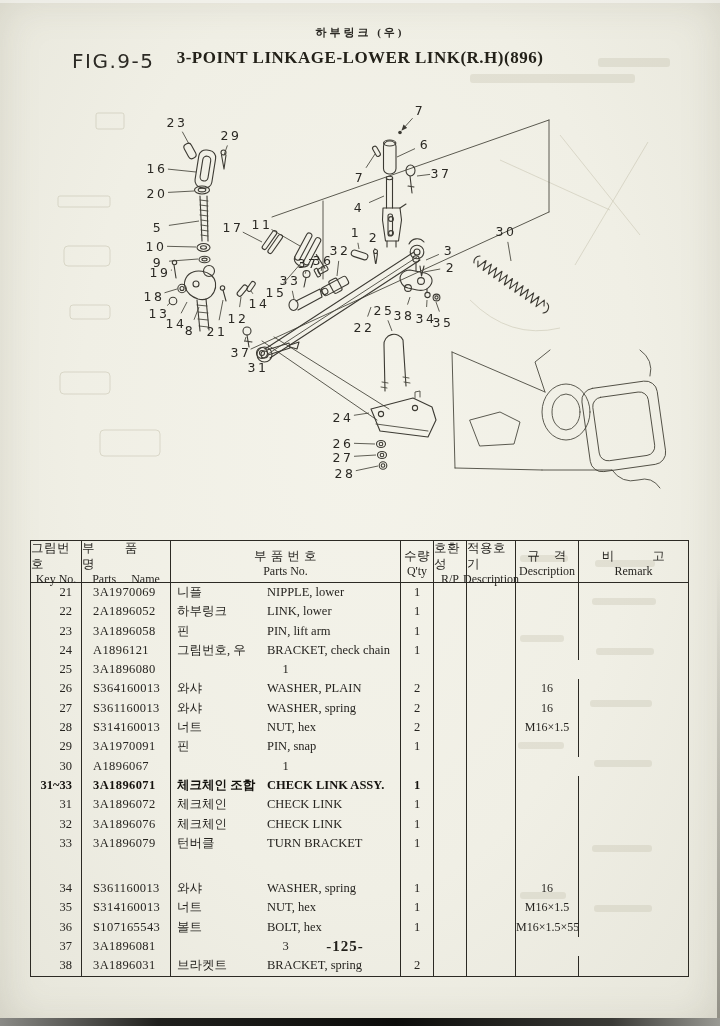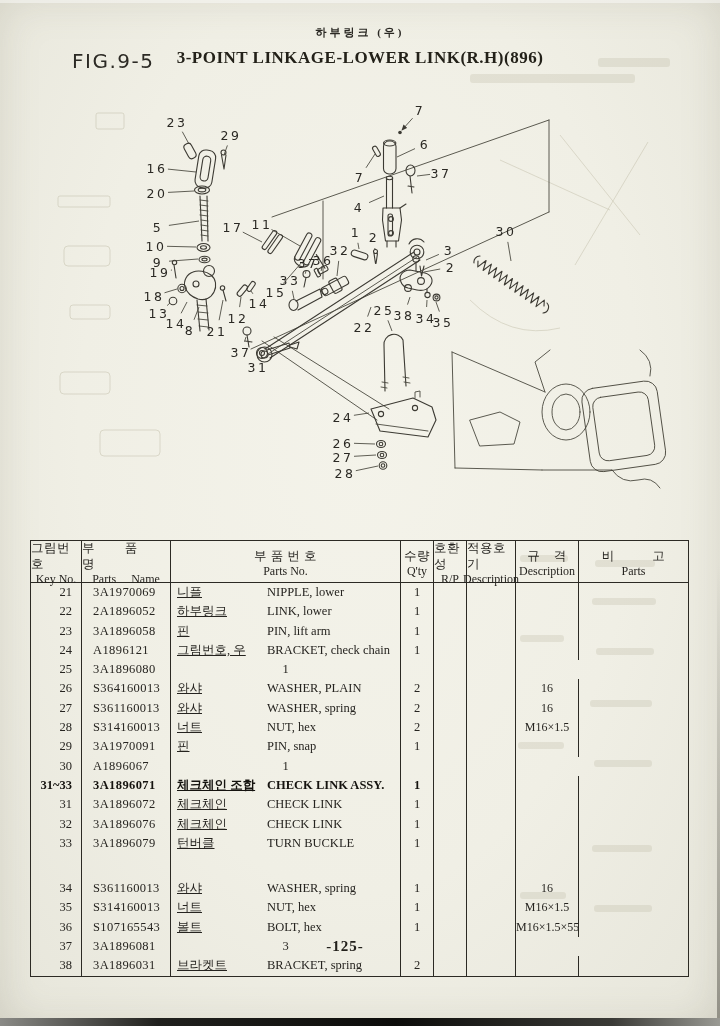--- a/index.html
+++ b/index.html
@@ -46,21 +46,21 @@
   .th.c-desc .ko{word-spacing:10px;}
   .th.c-rem .ko{word-spacing:34px;}
   .trow{height:19.3px;line-height:19.3px;font-size:12.5px;}
   .trow.spacer{height:26px;}
   .trow.bold{font-weight:bold;color:#15130f;}
   .tc{box-sizing:border-box;border-right:1px solid #2c2a24;white-space:nowrap;overflow:visible;}
   .tc:last-child{border-right:none;}
   .tc.key{text-align:right;padding-right:9px;}
   .tc.pno{padding-left:11px;letter-spacing:.4px;}
   .tc.name{padding-left:6px;}
-  .tc.name .nko{display:inline-block;width:90px;text-decoration:underline;}
+  .tc.name .nko{display:inline-block;width:90px;}
   .tc.qty,.tc.desc,.tc.rp,.tc.app,.tc.rem{text-align:center;}
   .tc.desc{font-size:12px;}
 
   .page-number{position:absolute;left:0;width:720px;top:938px;text-align:center;
       transform:translateX(-15px);font-size:15px;font-weight:bold;letter-spacing:1px;color:#23211c;}
 </style>
 </head>
 <body>
 
 <div class="page">
@@ -417,21 +417,21 @@
         <div class="th c-app">
           <span class="ko">적용호기</span>
           <span class="en">Description</span>
         </div>
         <div class="th c-desc">
           <span class="ko">규 격</span>
           <span class="en">Description</span>
         </div>
         <div class="th c-rem">
           <span class="ko">비 고</span>
-          <span class="en">Parts</span>
+          <span class="en">Remark</span>
         </div>
       </div>
     <div id="tbl-rows">
         <div class="trow">
           <div class="tc key">21</div>
           <div class="tc pno">3A1970069</div>
           <div class="tc name"><span class="nko">니플</span><span class="nen">NIPPLE, lower</span></div>
           <div class="tc qty">1</div>
           <div class="tc rp"></div>
           <div class="tc app"></div>
@@ -552,21 +552,21 @@
           <div class="tc name"><span class="nko">체크체인</span><span class="nen">CHECK LINK</span></div>
           <div class="tc qty">1</div>
           <div class="tc rp"></div>
           <div class="tc app"></div>
           <div class="tc desc"></div>
           <div class="tc rem"></div>
         </div>
         <div class="trow">
           <div class="tc key">33</div>
           <div class="tc pno">3A1896079</div>
-          <div class="tc name"><span class="nko">턴버클</span><span class="nen">TURN BUCKLE</span></div>
+          <div class="tc name"><span class="nko">턴버클</span><span class="nen">TURN BRACKET</span></div>
           <div class="tc qty">1</div>
           <div class="tc rp"></div>
           <div class="tc app"></div>
           <div class="tc desc"></div>
           <div class="tc rem"></div>
         </div>
         <div class="trow spacer">
           <div class="tc key"></div>
           <div class="tc pno"></div>
           <div class="tc name"></div>

